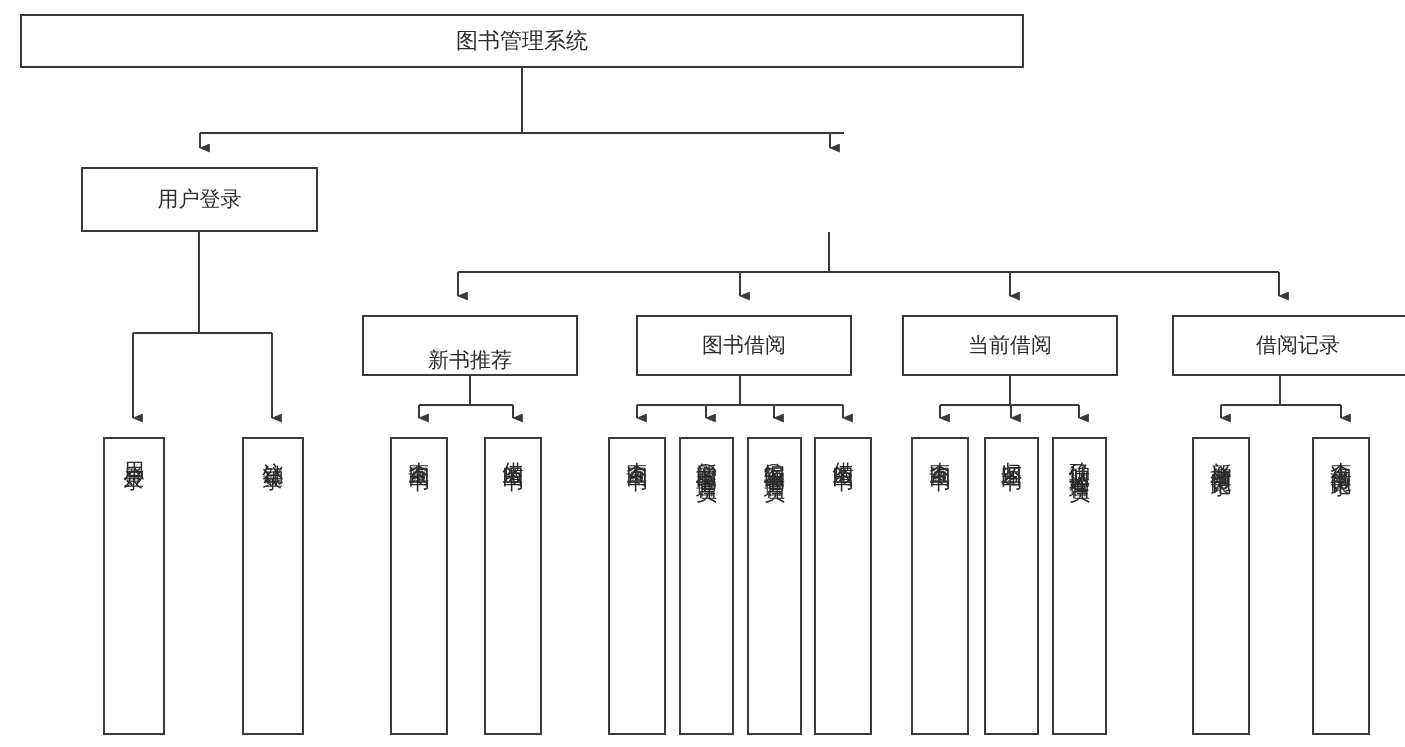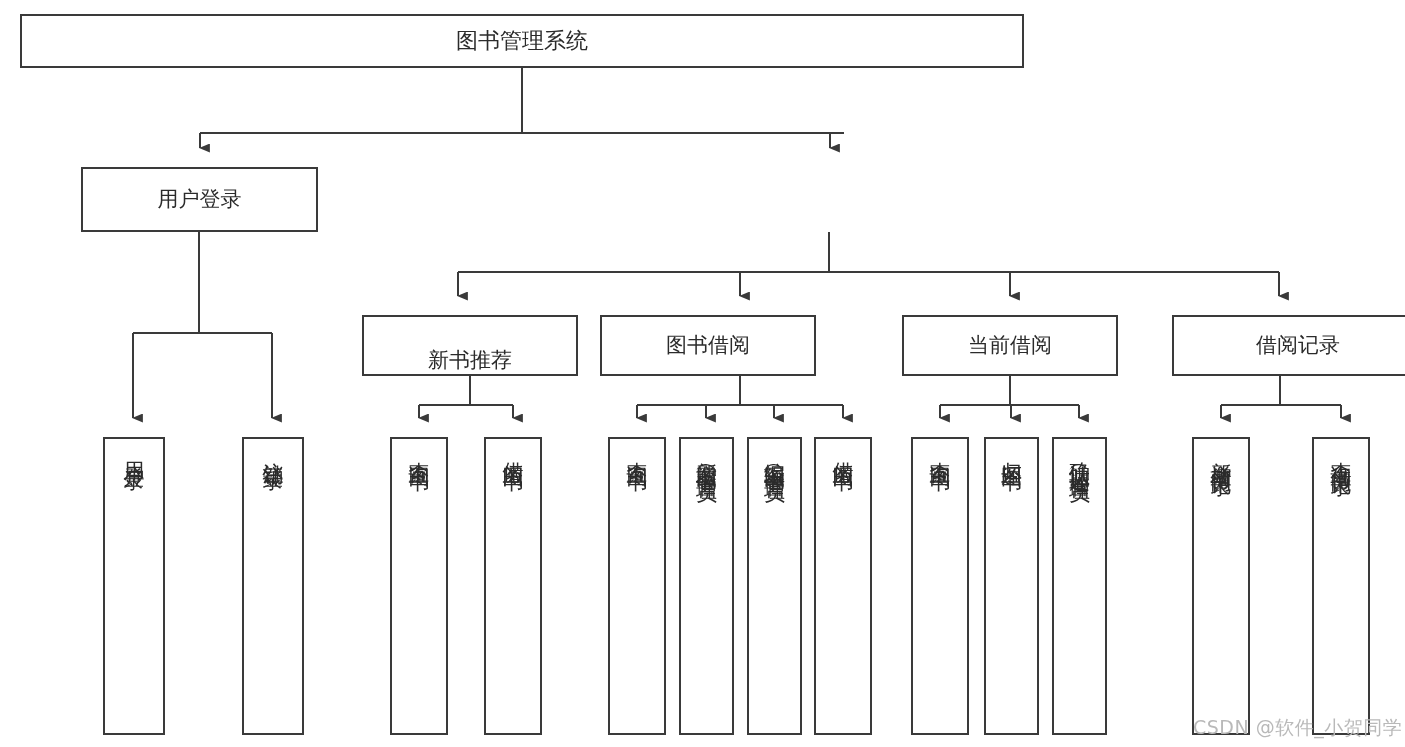--- a/index.html
+++ b/index.html
@@ -124,21 +124,21 @@
     <span class="lbl">图书管理系统</span>
   </div>
 
   <div class="node n-l2" style="left: 81px; top: 167px; width: 237px; height: 65px;">
     <span class="lbl">用户登录</span>
   </div>
 
   <div class="node n-l3" style="left: 362px; top: 315px; width: 216px; height: 61px; align-items: flex-end;">
     <span class="lbl">新书推荐</span>
   </div>
-  <div class="node n-l3" style="left: 600px; top: 315px; width: 216px; height: 61px;">
+  <div class="node n-l3" style="left: 636px; top: 315px; width: 216px; height: 61px;">
     <span class="lbl">图书借阅</span>
   </div>
   <div class="node n-l3" style="left: 902px; top: 315px; width: 216px; height: 61px;">
     <span class="lbl">当前借阅</span>
   </div>
   <div class="node n-l3" style="left: 1172px; top: 315px; width: 252px; height: 61px;">
     <span class="lbl">借阅记录</span>
   </div>
 
   <div class="node n-leaf" style="left: 103px; top: 437px; width: 62px; height: 298px;">
@@ -174,15 +174,14 @@
   <div class="node n-leaf" style="left: 1052px; top: 437px; width: 55px; height: 298px;">
     <span class="lbl">确认归还（管理员）</span>
   </div>
   <div class="node n-leaf" style="left: 1192px; top: 437px; width: 58px; height: 298px;">
     <span class="lbl">新增借阅记录</span>
   </div>
   <div class="node n-leaf" style="left: 1312px; top: 437px; width: 58px; height: 298px;">
     <span class="lbl">查询借阅记录</span>
   </div>
 
-  <div class="watermark" style="left: 1193px; top: 715px;">CSDN @软件_小贺同学</div>
 
 </div>
 
 </body></html>

